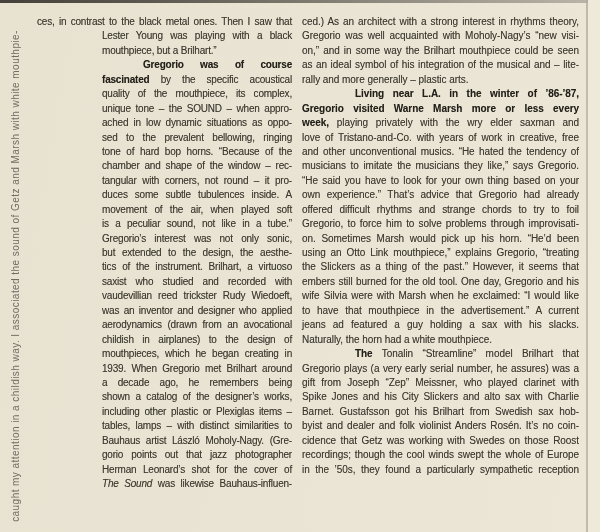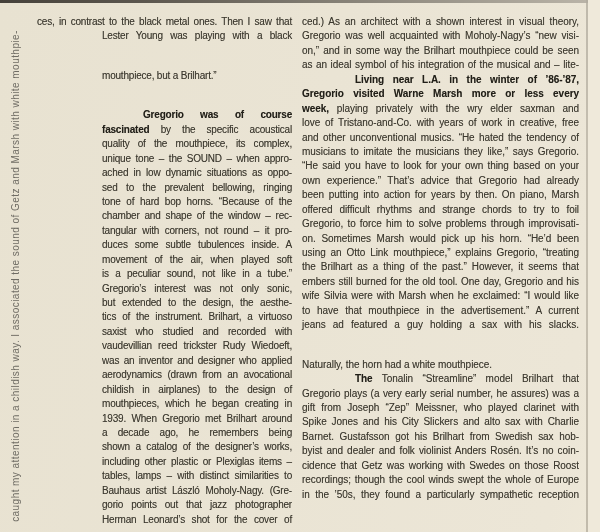--- a/index.html
+++ b/index.html
@@ -40,22 +40,22 @@
   .col{
     position:absolute;top:15px;
     font-size:10px;line-height:14.45px;
     color:var(--text,#3c392f);
     text-align:justify;
     text-shadow:0 0 .4px rgba(62,58,48,.45);
   }
   .col-left{left:102px;width:190px;letter-spacing:-.2px;}
   .col-right{left:302px;width:277px;letter-spacing:-.05px;}
   .line{height:14.45px;text-align-last:justify;}
-  .line.end{text-align-last:left;margin-top:25px;}
-  .line.indL{padding-left:41px;margin-top:25px;}
+  .line.end{text-align-last:left;}
+  .line.indL{padding-left:41px;}
   .line.indR{padding-left:53px;}
   .line.hang{margin-left:-65px;}
   .b{font-weight:bold;color:#211f18;}
   .i{font-style:italic;}
 </style>
 </head>
 <body>
 
 <div class="page">
   <div class="top-edge"></div>
@@ -90,40 +90,41 @@
       <div class="line"><span>childish in airplanes) to the design of</span></div>
       <div class="line"><span>mouthpieces, which he began creating in</span></div>
       <div class="line"><span>1939. When Gregorio met Brilhart around</span></div>
       <div class="line"><span>a decade ago, he remembers being</span></div>
       <div class="line"><span>shown a catalog of the designer’s works,</span></div>
       <div class="line"><span>including other plastic or Plexiglas items –</span></div>
       <div class="line"><span>tables, lamps – with distinct similarities to</span></div>
       <div class="line"><span>Bauhaus artist László Moholy-Nagy. (Gre-</span></div>
       <div class="line"><span>gorio points out that jazz photographer</span></div>
       <div class="line"><span>Herman Leonard’s shot for the cover of</span></div>
+      <div class="line"><span class="i">The Sound</span><span> was likewise Bauhaus-influen-</span></div>
     </div>
   <div class="col col-right" id="col-right">
-      <div class="line"><span>ced.) As an architect with a shown interest in visual theory,</span></div>
+      <div class="line"><span>ced.) As an architect with a strong interest in rhythms theory,</span></div>
       <div class="line"><span>Gregorio was well acquainted with Moholy-Nagy’s “new visi-</span></div>
       <div class="line"><span>on,” and in some way the Brilhart mouthpiece could be seen</span></div>
       <div class="line"><span>as an ideal symbol of his integration of the musical and – lite-</span></div>
+      <div class="line end"><span>rally and more generally – plastic arts.</span></div>
       <div class="line indR"><span class="b">Living near L.A. in the winter of ’86-’87,</span></div>
       <div class="line"><span class="b">Gregorio visited Warne Marsh more or less every</span></div>
       <div class="line"><span class="b">week,</span><span> playing privately with the wry elder saxman and</span></div>
       <div class="line"><span>love of Tristano-and-Co. with years of work in creative, free</span></div>
       <div class="line"><span>and other unconventional musics. “He hated the tendency of</span></div>
       <div class="line"><span>musicians to imitate the musicians they like,” says Gregorio.</span></div>
       <div class="line"><span>“He said you have to look for your own thing based on your</span></div>
       <div class="line"><span>own experience.” That’s advice that Gregorio had already</span></div>
-      <div class="line"><span>been putting into action for years by then. On piano, Marsh</span></div>
       <div class="line"><span>offered difficult rhythms and strange chords to try to foil</span></div>
       <div class="line"><span>Gregorio, to force him to solve problems through improvisati-</span></div>
       <div class="line"><span>on. Sometimes Marsh would pick up his horn. “He’d been</span></div>
       <div class="line"><span>using an Otto Link mouthpiece,” explains Gregorio, “treating</span></div>
-      <div class="line"><span>the Brilhart as a thing of the past.” However, it seems that</span></div>
+      <div class="line"><span>the Slickers as a thing of the past.” However, it seems that</span></div>
       <div class="line"><span>embers still burned for the old tool. One day, Gregorio and his</span></div>
       <div class="line"><span>wife Silvia were with Marsh when he exclaimed: “I would like</span></div>
       <div class="line"><span>to have that mouthpiece in the advertisement.” A current</span></div>
       <div class="line"><span>jeans ad featured a guy holding a sax with his slacks.</span></div>
       <div class="line end"><span>Naturally, the horn had a white mouthpiece.</span></div>
       <div class="line indR"><span class="b">The</span><span> Tonalin “Streamline” model Brilhart that</span></div>
       <div class="line"><span>Gregorio plays (a very early serial number, he assures) was a</span></div>
       <div class="line"><span>gift from Joseph “Zep” Meissner, who played clarinet with</span></div>
       <div class="line"><span>Spike Jones and his City Slickers and alto sax with Charlie</span></div>
       <div class="line"><span>Barnet. Gustafsson got his Brilhart from Swedish sax hob-</span></div>

